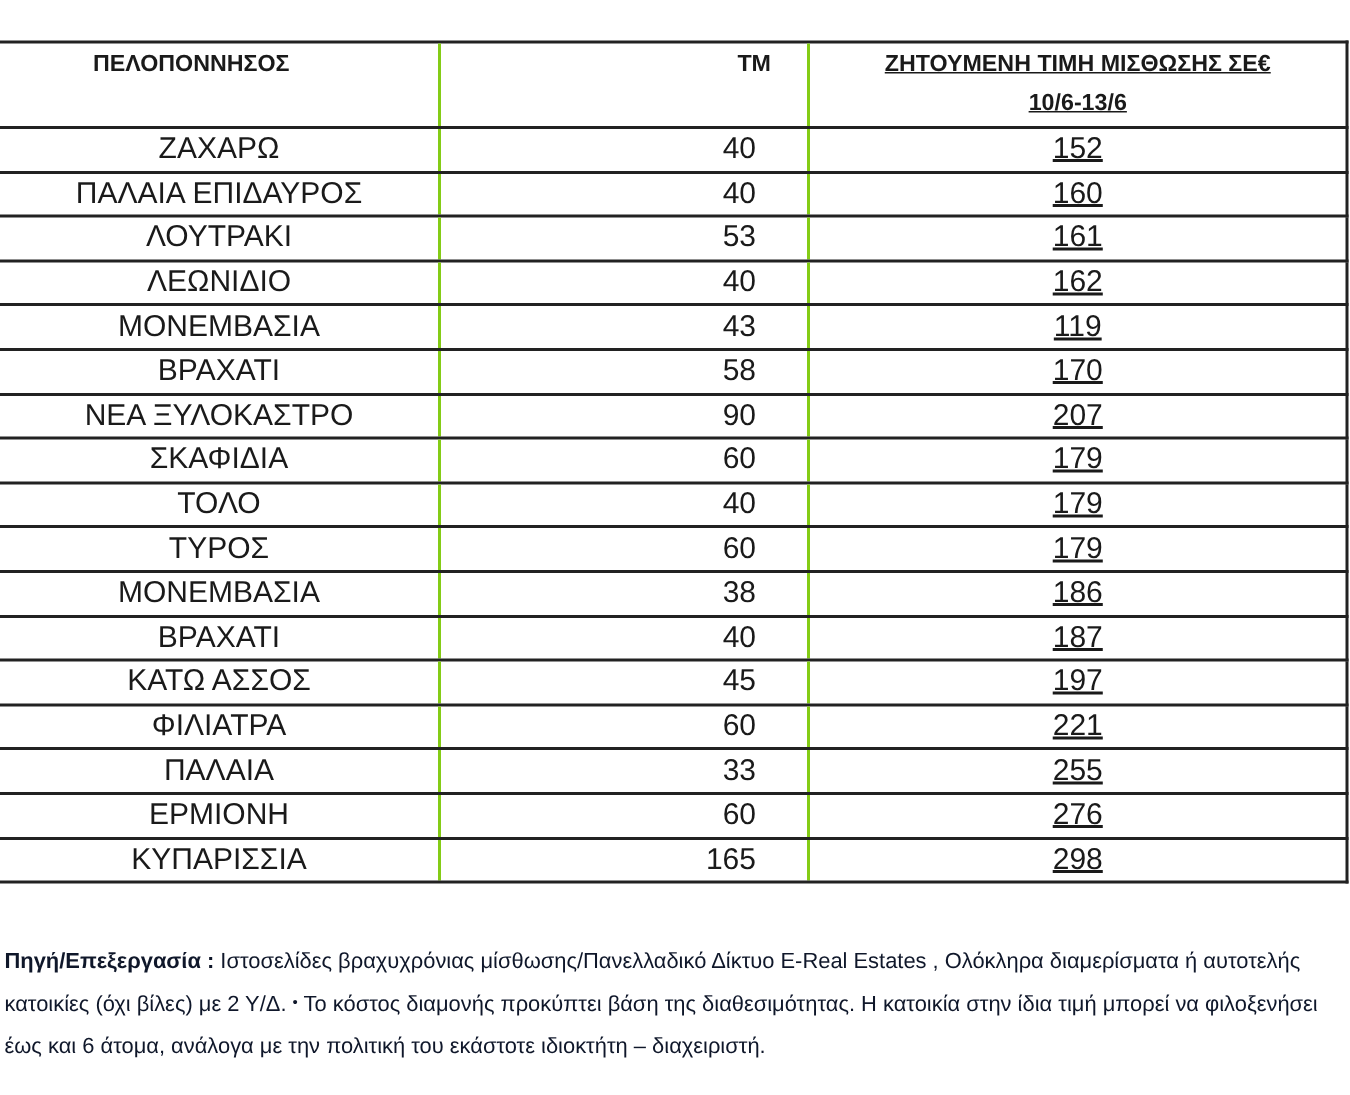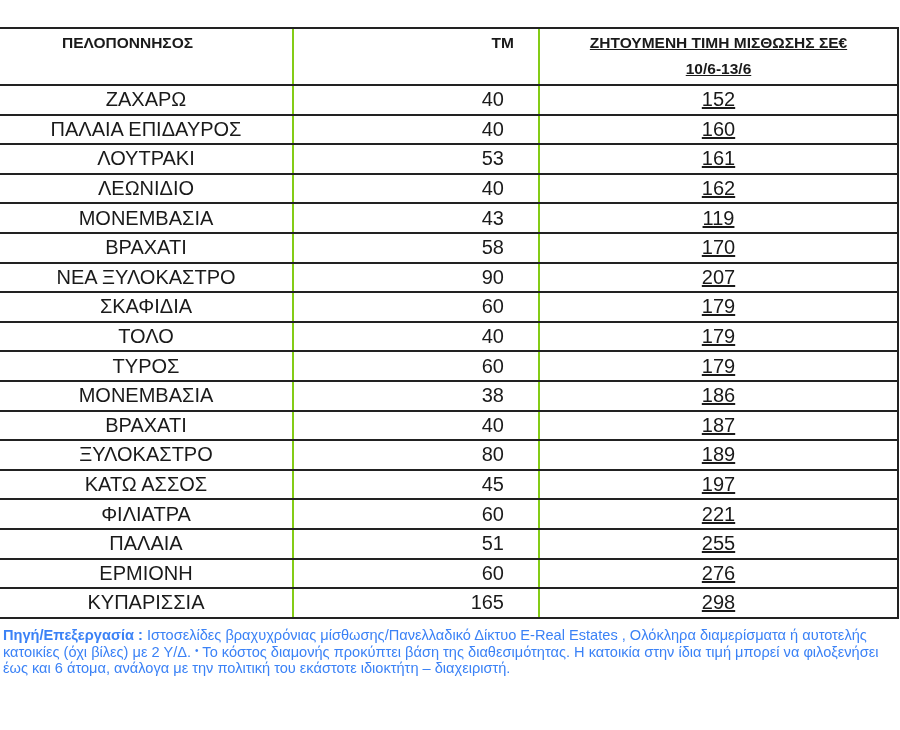--- a/index.html
+++ b/index.html
@@ -61,22 +61,22 @@
     }
     td.name { padding-left: 0; }
     td.area { text-align: right; padding-right: 34px; padding-left: 48px; }
     td.price { text-align: center; }
     .footer {
       position: absolute;
       left: 3px;
       top: 627px;
       width: 890px;
       font-size: 14.6px;
-      line-height: 16px;
-      color: #3b82f6;
+      line-height: 28px;
+      color: #0f172a;
     }
     .footer .lbl { font-weight: bold; }
     .dot { font-size: 10px; vertical-align: 3px; }
   </style>
 </head>
 <body>
 
 <div class="table-wrap">
   <table>
     <colgroup>
@@ -149,37 +149,32 @@
           <td class="name">ΜΟΝΕΜΒΑΣΙΑ</td>
           <td class="area">38</td>
           <td class="price">186</td>
         </tr>
         <tr>
           <td class="name">ΒΡΑΧΑΤΙ</td>
           <td class="area">40</td>
           <td class="price">187</td>
         </tr>
         <tr>
-          <td class="name">ΞΥΛΟΚΑΣΤΡΟ</td>
-          <td class="area">80</td>
-          <td class="price">189</td>
-        </tr>
-        <tr>
           <td class="name">ΚΑΤΩ ΑΣΣΟΣ</td>
           <td class="area">45</td>
           <td class="price">197</td>
         </tr>
         <tr>
           <td class="name">ΦΙΛΙΑΤΡΑ</td>
           <td class="area">60</td>
           <td class="price">221</td>
         </tr>
         <tr>
           <td class="name">ΠΑΛΑΙΑ</td>
-          <td class="area">51</td>
+          <td class="area">33</td>
           <td class="price">255</td>
         </tr>
         <tr>
           <td class="name">ΕΡΜΙΟΝΗ</td>
           <td class="area">60</td>
           <td class="price">276</td>
         </tr>
         <tr>
           <td class="name">ΚΥΠΑΡΙΣΣΙΑ</td>
           <td class="area">165</td>

